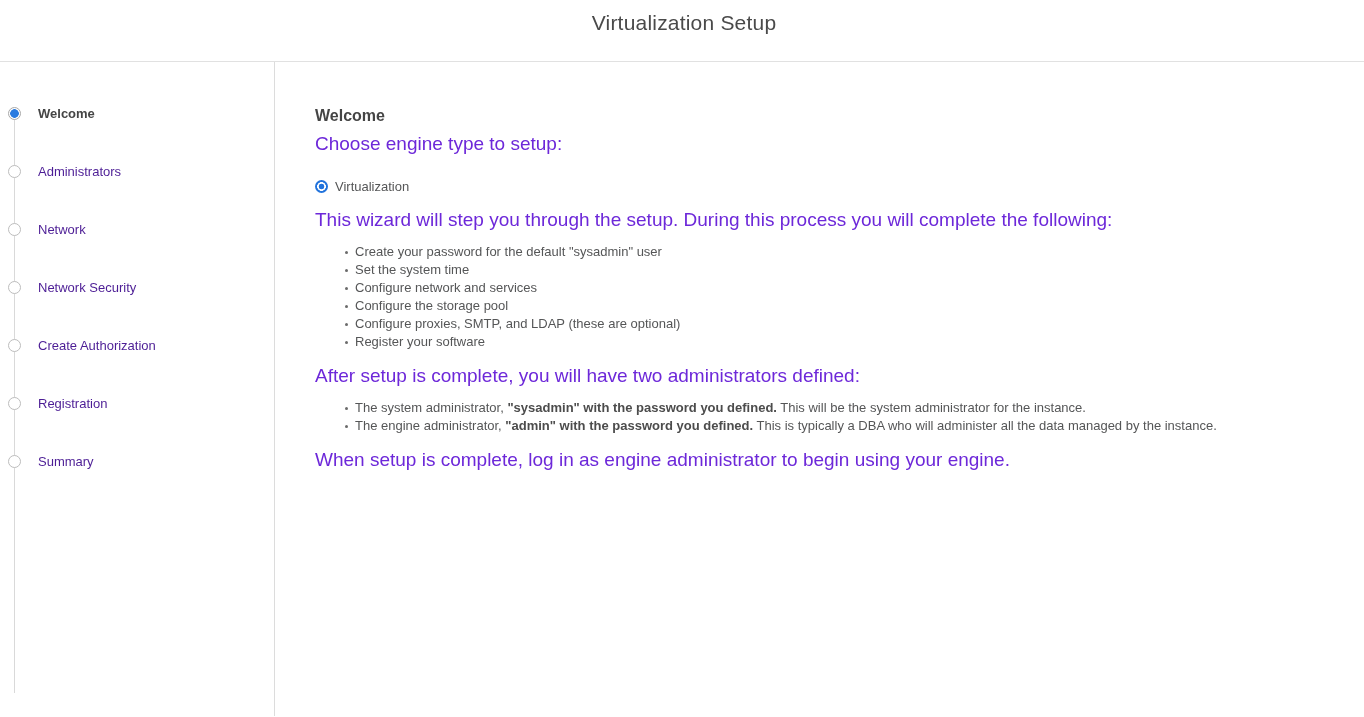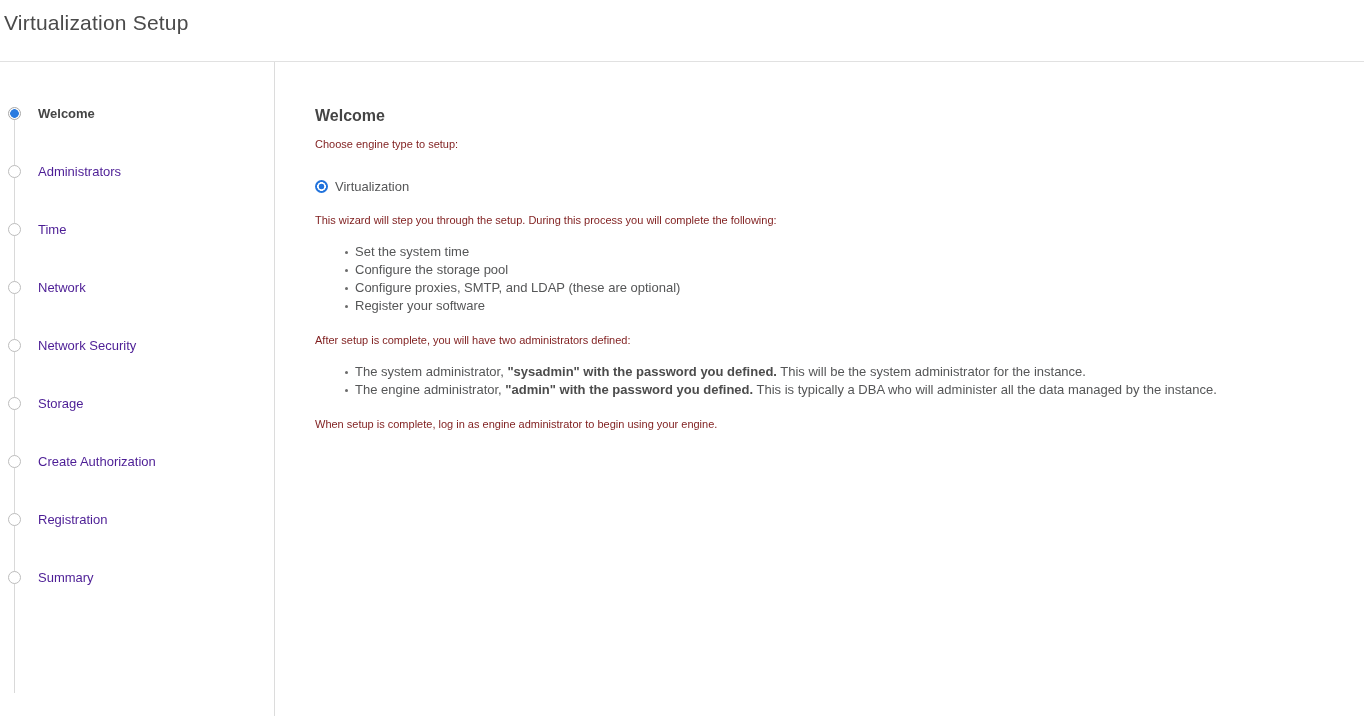--- a/index.html
+++ b/index.html
@@ -13,20 +13,21 @@
     width: 1364px;
     height: 717px;
     background: #ffffff;
     overflow: hidden;
   }
   
   .header {
     height: 62px;
     border-bottom: 1px solid #e1e1e1;
     padding: 11px 0 0 4px;
+    text-align: center;
   }
   .page-title {
     font-size: 21px;
     font-weight: 400;
     color: #4a4a4a;
     letter-spacing: 0.2px;
   }
   
   .body-wrap { display: flex; height: 654px; }
   .sidebar {
@@ -77,23 +78,23 @@
     flex: 1 1 auto;
     padding: 45px 40px 0 40px;
   }
   .section-heading {
     font-size: 16px;
     font-weight: 700;
     color: #454545;
   }
   .main p {
     margin-top: 16px;
-    font-size: 11px;
+    font-size: 19px;
     line-height: 18px;
-    color: #7f1d1d;
+    color: #6d28d9;
   }
   p.choose-line { margin-top: 10px; }
   .radio-group { margin-top: 13px; }
   .radio-option {
     display: flex;
     align-items: center;
     height: 18px;
     cursor: default;
     margin-top: 24px;
   }
@@ -147,33 +148,25 @@
       <div class="step active">
         <span class="step-radio"></span>
         <span class="step-label">Welcome</span>
       </div>
       <div class="step">
         <span class="step-radio"></span>
         <span class="step-label">Administrators</span>
       </div>
       <div class="step">
         <span class="step-radio"></span>
-        <span class="step-label">Time</span>
-      </div>
-      <div class="step">
-        <span class="step-radio"></span>
         <span class="step-label">Network</span>
       </div>
       <div class="step">
         <span class="step-radio"></span>
         <span class="step-label">Network Security</span>
-      </div>
-      <div class="step">
-        <span class="step-radio"></span>
-        <span class="step-label">Storage</span>
       </div>
       <div class="step">
         <span class="step-radio"></span>
         <span class="step-label">Create Authorization</span>
       </div>
       <div class="step">
         <span class="step-radio"></span>
         <span class="step-label">Registration</span>
       </div>
       <div class="step">
@@ -190,21 +183,23 @@
       <div class="radio-group">
         <div class="radio-option selected">
           <span class="radio-circle"></span>
           <span class="radio-text">Virtualization</span>
         </div>
       </div>
 
       <p>This wizard will step you through the setup. During this process you will complete the following:</p>
 
       <ul class="plain-list">
+        <li>Create your password for the default "sysadmin" user</li>
         <li>Set the system time</li>
+        <li>Configure network and services</li>
         <li>Configure the storage pool</li>
         <li>Configure proxies, SMTP, and LDAP (these are optional)</li>
         <li>Register your software</li>
       </ul>
 
       <p>After setup is complete, you will have two administrators defined:</p>
 
       <ul class="plain-list">
         <li><span>The system administrator, </span><span class="bold-seg">"sysadmin" with the password you defined.</span><span> This will be the system administrator for the instance.</span></li>
         <li><span>The engine administrator, </span><span class="bold-seg">"admin" with the password you defined.</span><span> This is typically a DBA who will administer all the data managed by the instance.</span></li>

